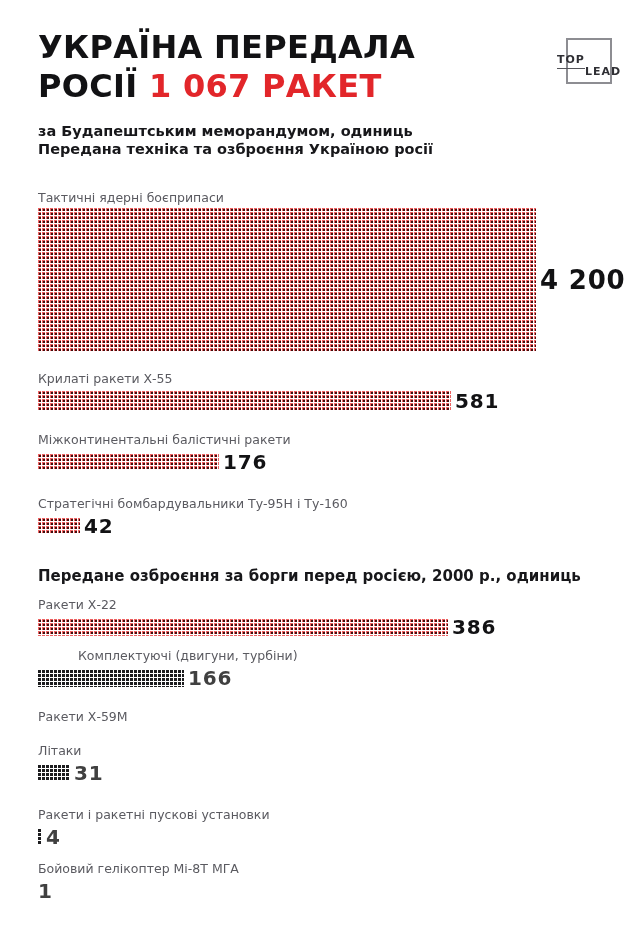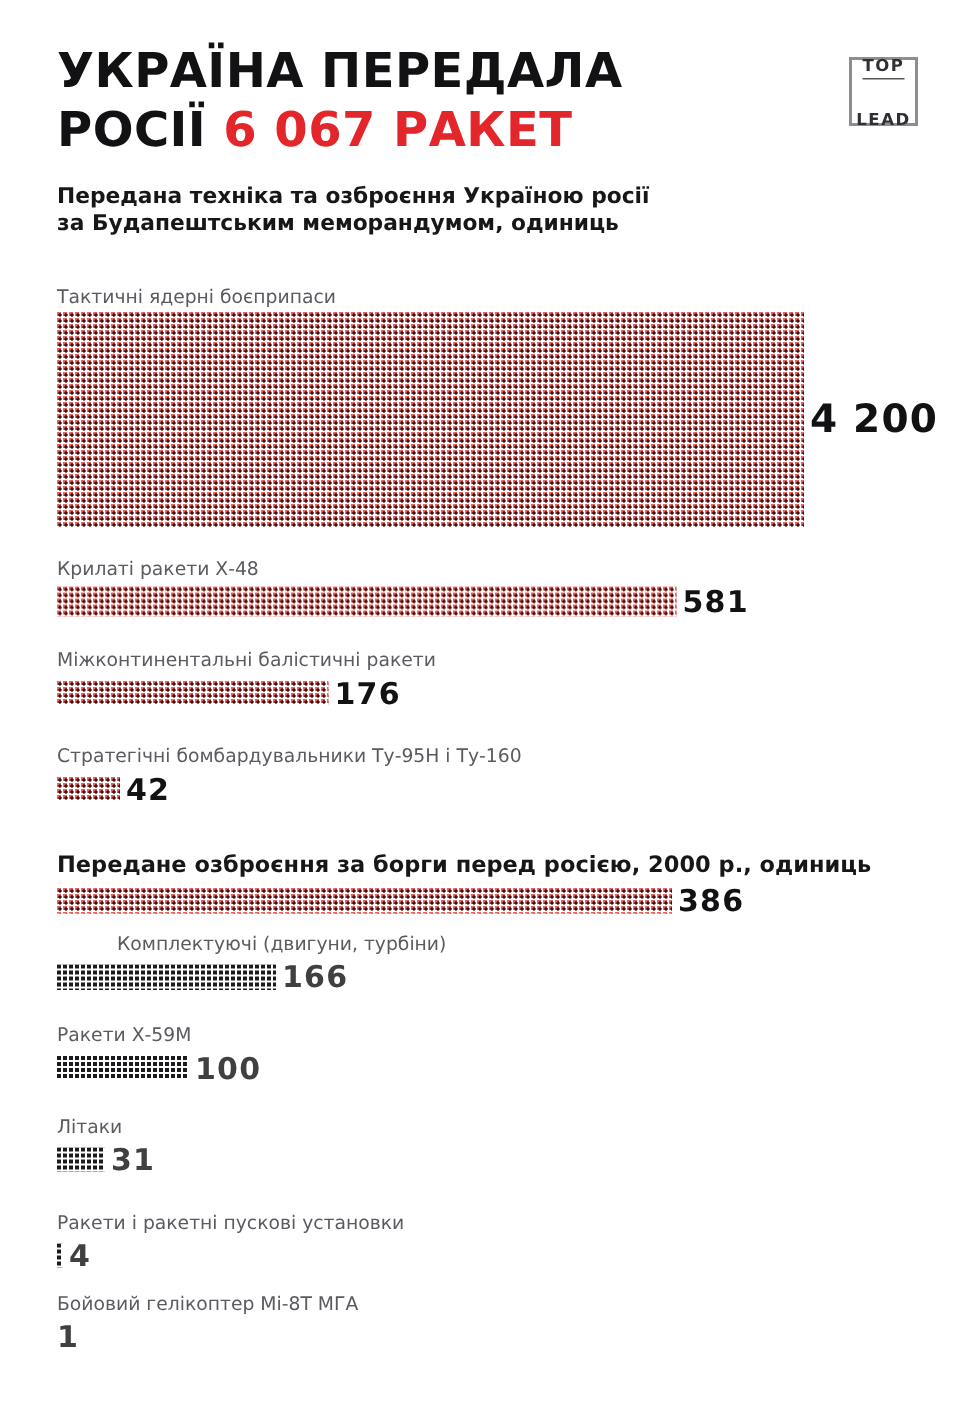--- a/index.html
+++ b/index.html
@@ -18,21 +18,21 @@
     line-height:39px;
     font-weight:bold;
     letter-spacing:.3px;
     color:#121214;
   }
   .title .accent{color:#e2262a;}
   .logo-badge{
     position:absolute;top:38px;right:28px;
     width:46px;height:46px;
     border:2px solid #8d8d92;
-    display:flex;flex-direction:column;align-items:center;justify-content:center;
+    display:flex;flex-direction:row;align-items:center;justify-content:center;
     box-sizing:border-box;
     background:#fff;
   }
   .logo-badge .top{
     font-size:11px;font-weight:bold;letter-spacing:1px;color:#2f2f34;
     border-bottom:1px solid #55555a;padding-bottom:2px;
   }
   .logo-badge .lead{
     font-size:11px;font-weight:bold;letter-spacing:1px;color:#2f2f34;margin-top:20px;
   }
@@ -81,71 +81,68 @@
 
 <div class="page">
 
   <div class="logo-badge">
     <span class="top">TOP</span>
     <span class="lead">LEAD</span>
   </div>
 
   <div class="content">
     <h1 class="title"><span>УКРАЇНА ПЕРЕДАЛА</span><br>
-      <span>РОСІЇ </span><span class="accent">6 067 РАКЕТ</span>
+      <span>РОСІЇ </span><span class="accent">1 067 РАКЕТ</span>
     </h1>
 
     <div class="subtitle">
+      <div>за Будапештським меморандумом, одиниць</div>
       <div>Передана техніка та озброєння Україною росії</div>
-      <div>за Будапештським меморандумом, одиниць</div>
     </div>
 
     <div class="row-label mt-block">Тактичні ядерні боєприпаси</div>
     <div class="bar-row">
       <div class="bar dots-red" style="width: 498px; height: 144px;"></div>
       <div class="val big">4 200</div>
     </div>
 
-    <div class="row-label mt-row">Крилаті ракети Х-48</div>
+    <div class="row-label mt-row">Крилаті ракети Х-55</div>
     <div class="bar-row">
       <div class="bar dots-red" style="width: 413px; height: 20px;"></div>
       <div class="val">581</div>
     </div>
 
     <div class="row-label mt-row">Міжконтинентальні балістичні ракети</div>
     <div class="bar-row">
       <div class="bar dots-red" style="width: 181px; height: 16px;"></div>
       <div class="val">176</div>
     </div>
 
     <div class="row-label mt-row-lg">Стратегічні бомбардувальники Ту-95Н і Ту-160</div>
     <div class="bar-row">
       <div class="bar dots-red" style="width: 42px; height: 16px;"></div>
       <div class="val">42</div>
     </div>
 
     <div class="section-heading mt-head">Передане озброєння за борги перед росією, 2000 р., одиниць</div>
 
+    <div class="row-label mt-after-head">Ракети Х-22</div>
     <div class="bar-row">
       <div class="bar dots-red" style="width: 410px; height: 17px;"></div>
       <div class="val">386</div>
     </div>
 
 
     <div class="row-label mt-after-head-sm">Комплектуючі (двигуни, турбіни)</div>
     <div class="bar-row">
       <div class="bar dots-black" style="width: 146px; height: 17px;"></div>
       <div class="val red">166</div>
     </div>
 
     <div class="row-label mt-row">Ракети Х-59М</div>
-    <div class="bar-row">
-      <div class="bar dots-black" style="width: 88px; height: 16px;"></div>
-      <div class="val red">100</div>
-    </div>
 
     <div class="row-label mt-row">Літаки</div>
     <div class="bar-row">
       <div class="bar dots-black" style="width: 32px; height: 16px;"></div>
       <div class="val red">31</div>
     </div>
 
     <div class="row-label mt-row-lg">Ракети і ракетні пускові установки</div>
     <div class="bar-row">
       <div class="bar dots-black" style="width: 4px; height: 16px;"></div>

